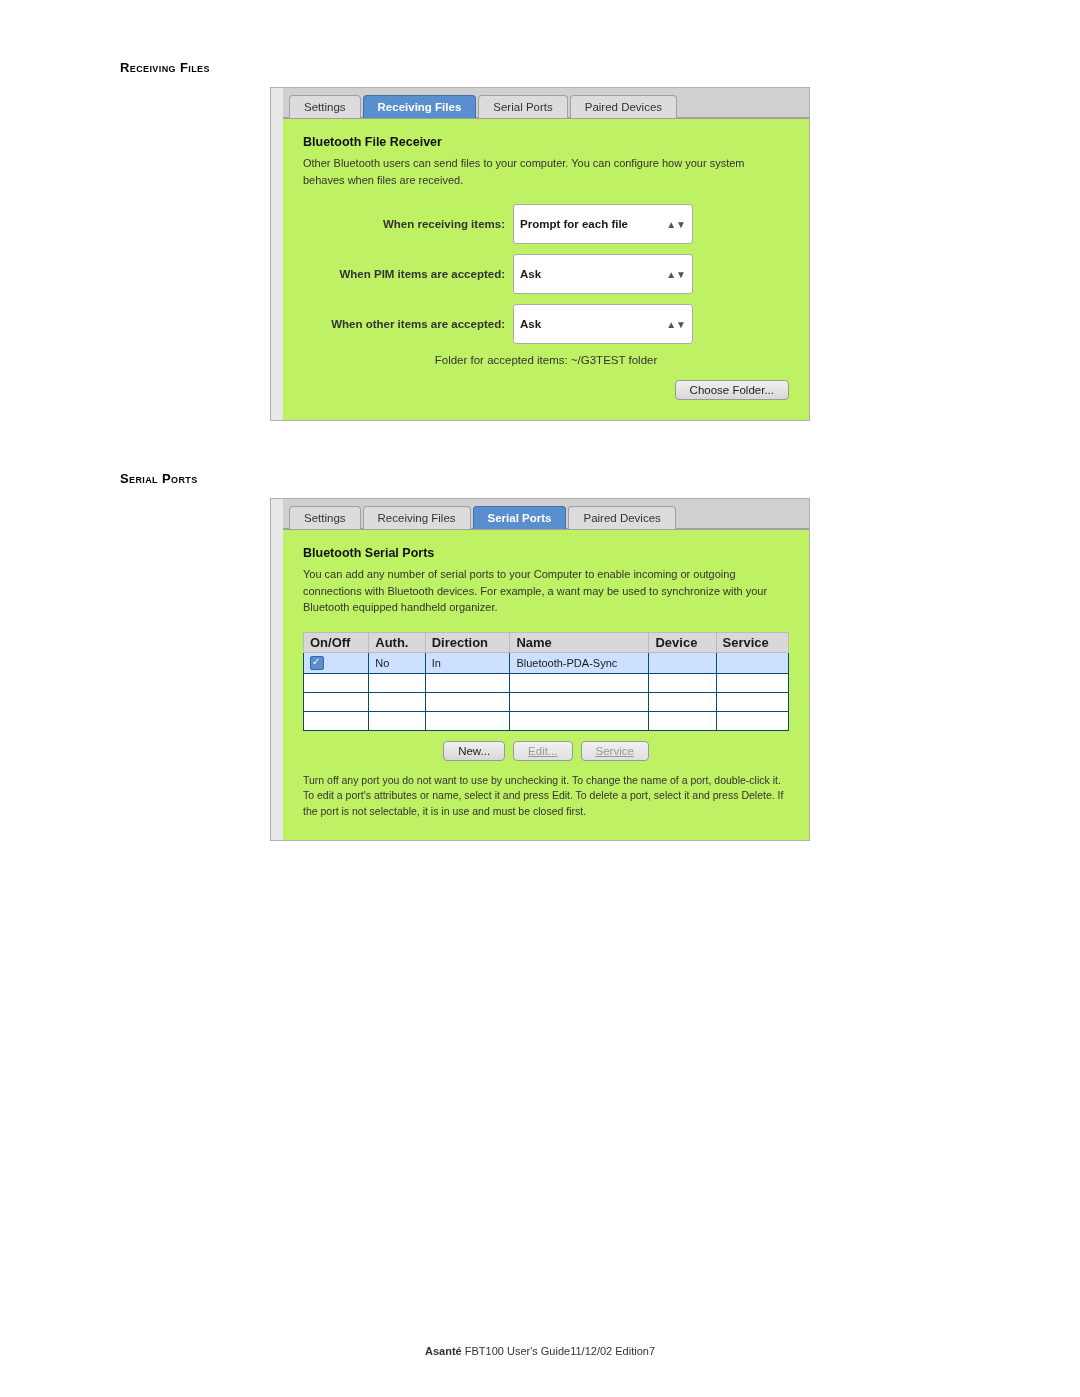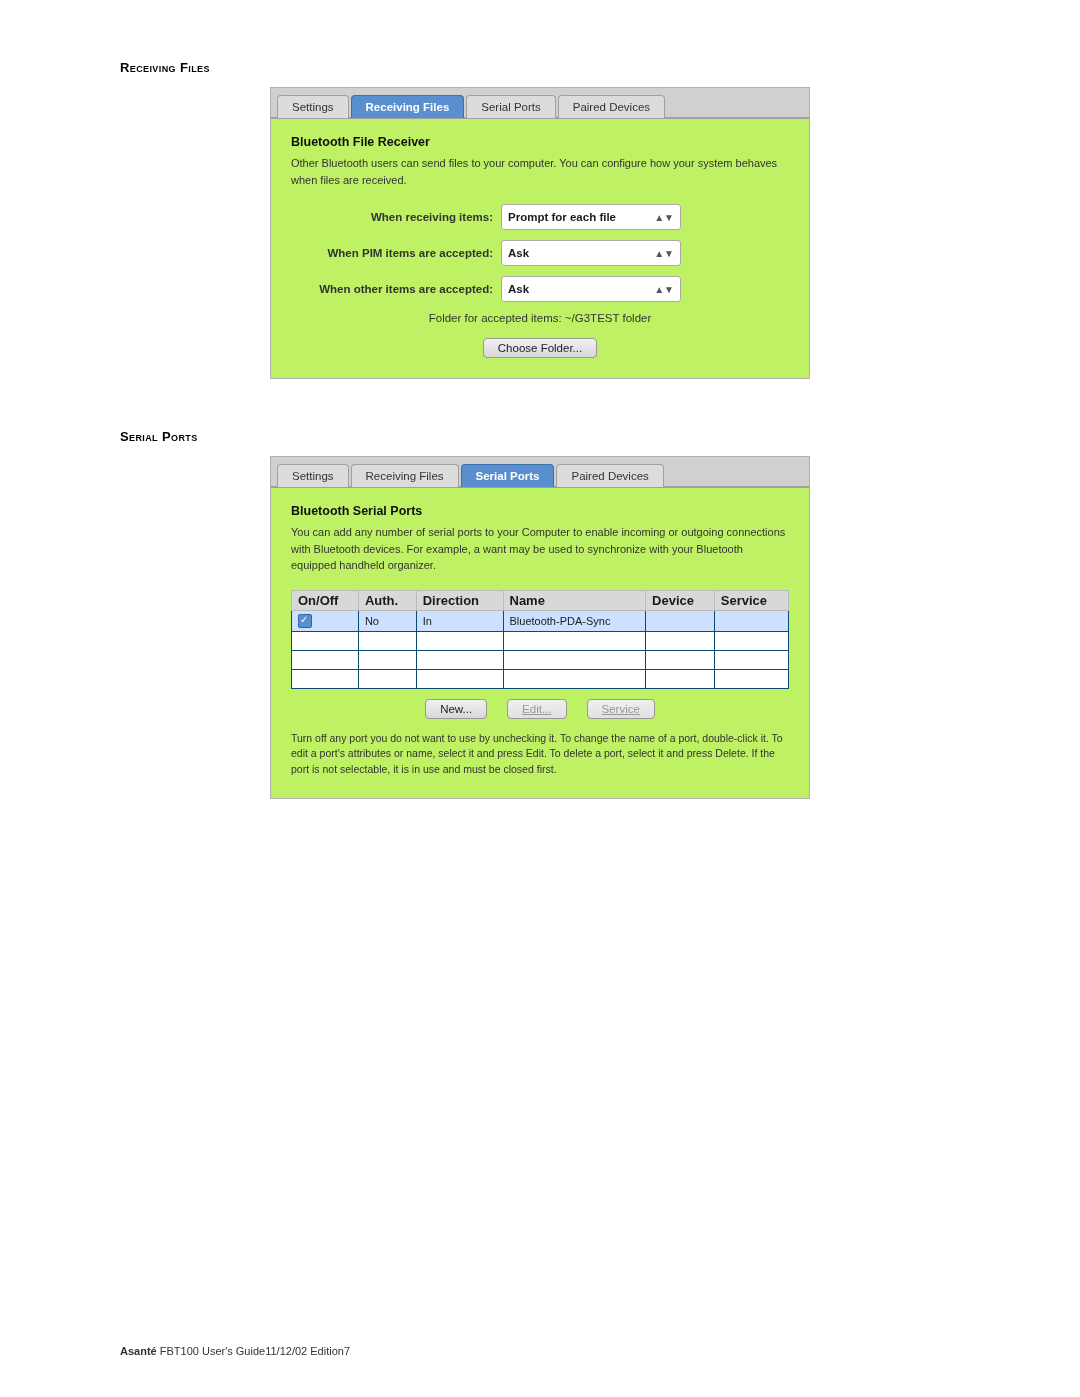--- a/index.html
+++ b/index.html
@@ -22,20 +22,21 @@
       margin-bottom: 10px;
       color: #000;
     }
 
     
     .panel {
       border: 1px solid #b0b0b0;
       background: #e8e8e8;
       width: 540px;
       margin: 12px auto 50px auto;
+      padding-left: 12px;
     }
 
     
     .tab-bar {
       display: flex;
       align-items: flex-end;
       background: #d0d0d0;
       border-bottom: 2px solid #a0a0a0;
       padding: 6px 6px 0 6px;
       gap: 2px;
@@ -110,21 +111,21 @@
     .select-box {
       background: #fff;
       border: 1px solid #aaa;
       border-radius: 3px;
       padding: 2px 6px;
       font-size: 11.5px;
       min-width: 180px;
       display: flex;
       align-items: center;
       justify-content: space-between;
-      height: 26px;
+      height: 40px;
     }
     .select-arrow {
       font-size: 10px;
       color: #555;
       margin-left: 8px;
     }
 
     
     .folder-row {
       text-align: center;
@@ -144,21 +145,21 @@
       color: #222;
       display: inline-block;
     }
     .btn.disabled {
       color: #999;
       background: linear-gradient(to bottom, #f0f0f0, #e0e0e0);
       cursor: default;
       text-decoration: underline;
     }
     .btn-center {
-      text-align: center;
+      text-align: right;
       margin-top: 8px;
     }
 
     
     .ports-table {
       width: 100%;
       border-collapse: collapse;
       margin-bottom: 10px;
       font-size: 11px;
     }
@@ -197,39 +198,39 @@
       font-size: 10px;
       position: absolute;
       top: -1px;
       left: 1px;
     }
 
     
     .actions-row {
       display: flex;
       justify-content: center;
-      gap: 20px;
+      gap: 8px;
       margin: 6px 0 12px 0;
     }
 
     
     .footer-note {
       font-size: 10.5px;
       color: #333;
       line-height: 1.5;
     }
 
     
     .page-footer {
       position: fixed;
       bottom: 40px;
       left: 0;
       width: 1080px;
       display: flex;
-      justify-content: flex-start;
+      justify-content: center;
       padding: 0 120px;
       font-size: 11px;
       color: #333;
     }
     .page-footer .brand { font-weight: bold; }
 
     .section-wrapper {
       margin-bottom: 40px;
     }
   </style>

